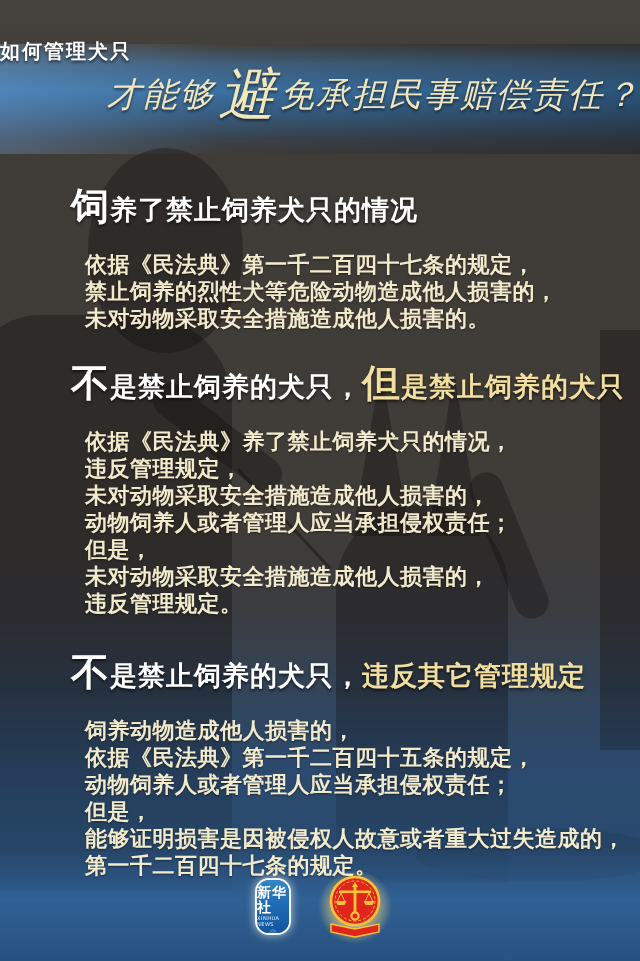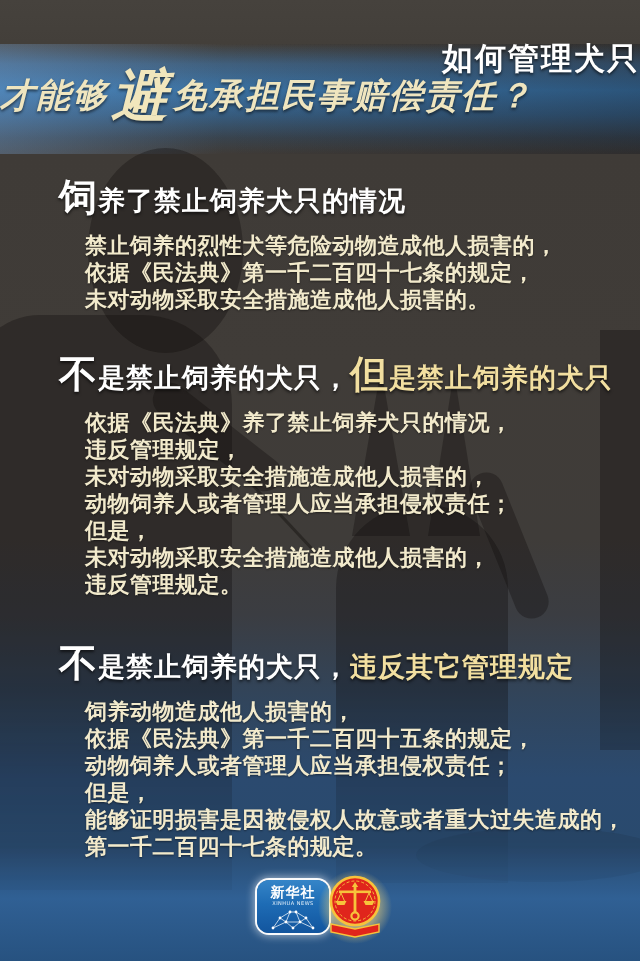--- a/index.html
+++ b/index.html
@@ -33,50 +33,50 @@
   .sil.arm{left:140px;top:420px;width:155px;height:34px;border-radius:20px;transform:rotate(38deg);}
   .sil.leash{left:238px;top:468px;width:135px;height:3px;background:rgba(10,8,5,.38);transform:rotate(47deg);transform-origin:left center;}
   .sil.ear-left{left:352px;top:368px;width:58px;height:168px;clip-path:polygon(50% 0,100% 100%,0 100%);}
   .sil.ear-right{left:428px;top:372px;width:52px;height:164px;clip-path:polygon(50% 0,100% 100%,0 100%);}
   .sil.dog-body{left:336px;top:505px;width:172px;height:378px;border-radius:48% 48% 0 0/22% 22% 0 0;}
   .sil.tail{left:492px;top:468px;width:34px;height:155px;border-radius:17px;transform:rotate(-22deg);}
   .sil.right-edge{left:600px;top:330px;width:42px;height:420px;}
   .sil.ground{left:416px;top:828px;width:250px;height:54px;border-radius:50%;}
   
   .title-line1{
-    position:absolute;top:38px;left:0;right:0;text-align:right;
-    font-size:31px;font-weight:bold;color:#FFFFFF;
+    position:absolute;top:38px;left:0;right:0;text-align:left;
+    font-size:20px;font-weight:bold;color:#FFFFFF;
     text-shadow:0 2px 3px rgba(0,0,0,.6);letter-spacing:2px;
   }
   .title-line2{
-    position:absolute;top:66px;left:0;right:0;text-align:left;
-    font-family:"DejaVu Serif","Liberation Serif",serif;font-style:italic;font-weight:bold;
+    position:absolute;top:66px;left:0;right:0;text-align:right;
+    font-family:"DejaVu Serif","Liberation Serif",serif;font-style:italic;font-weight:normal;
     font-size:34px;color:#EFE5BF;letter-spacing:2px;
     text-shadow:0 2px 3px rgba(0,0,0,.55);
   }
   .title-line2 .emph{font-size:57px;line-height:1;vertical-align:-8px;margin:0 3px;color:#F1E6BC;}
   
   .law-section{position:absolute;left:55px;right:16px;}
   .s1{top:170px}.s2{top:347px}.s3{top:636px}
   .heading{
-    margin:4px;font-size:27px;font-weight:bold;color:#FFFFFF;white-space:nowrap;
-    text-shadow:0 2px 3px rgba(0,0,0,.6);letter-spacing:1px;line-height:46px;
+    margin:16px;font-size:27px;font-weight:bold;color:#FFFFFF;white-space:nowrap;
+    text-shadow:0 2px 3px rgba(0,0,0,.6);letter-spacing:1px;line-height:46px;font-family:Liberation Mono, monospace;
   }
   .heading .lead-big{font-size:38px;}
   .heading .gold{color:#F2DFA0;}
   .heading .gold-big{font-size:38px;color:#F2DFA0;}
   .body-block{margin:8px 0 0 30px;}
   .body-line{
     font-size:22px;font-weight:bold;color:#F2EACC;line-height:27px;
     text-shadow:0 1px 2px rgba(0,0,0,.45);letter-spacing:.5px;white-space:nowrap;
   }
   
   .footer{position:absolute;left:0;right:0;top:872px;height:70px;}
   .xinhua-logo{
-    position:absolute;left:257px;top:8px;width:72px;height:53px;border-radius:12px;
+    position:absolute;left:257px;top:8px;width:32px;height:53px;border-radius:12px;
     background:linear-gradient(180deg,#3585C8 0%,#1E6CB5 45%,#12559E 100%);
     box-shadow:0 0 0 2px rgba(255,255,255,.95),0 0 9px 3px rgba(255,255,255,.55);
     display:flex;flex-direction:column;align-items:center;overflow:hidden;
   }
   .xinhua-title{font-size:14px;font-weight:bold;color:#fff;line-height:15px;margin-top:5px;letter-spacing:1px;}
   .xinhua-sub{font-size:5px;color:#E8F2FB;letter-spacing:.5px;line-height:6px;}
   .xinhua-net{margin-top:2px;}
   .court-emblem{position:absolute;left:325px;top:2px;width:60px;height:66px;}
   .emblem-glow{
     position:absolute;left:-7px;top:-4px;width:74px;height:74px;border-radius:50%;
@@ -103,22 +103,22 @@
     <div class="sil right-edge"></div>
     <div class="sil ground"></div>
   </div>
 
   <div class="title-line1">如何管理犬只</div>
   <div class="title-line2"><span>才能够</span><span class="emph">避</span><span>免承担民事赔偿责任？</span></div>
 
   <section class="law-section s1">
     <h2 class="heading"><span class="lead-big">饲</span><span>养了禁止饲养犬只的情况</span><span class="gold-big"></span><span class="gold"></span></h2>
     <div class="body-block">
+        <div class="body-line">依据《民法典》第一千二百四十七条的规定，</div>
         <div class="body-line">禁止饲养的烈性犬等危险动物造成他人损害的，</div>
-        <div class="body-line">依据《民法典》第一千二百四十七条的规定，</div>
         <div class="body-line">未对动物采取安全措施造成他人损害的。</div>
       </div>
   </section>
 
   <section class="law-section s2">
     <h2 class="heading"><span class="lead-big">不</span><span>是禁止饲养的犬只，</span><span class="gold-big">但</span><span class="gold">是禁止饲养的犬只</span></h2>
     <div class="body-block">
         <div class="body-line">依据《民法典》养了禁止饲养犬只的情况，</div>
         <div class="body-line">违反管理规定，</div>
         <div class="body-line">未对动物采取安全措施造成他人损害的，</div>

